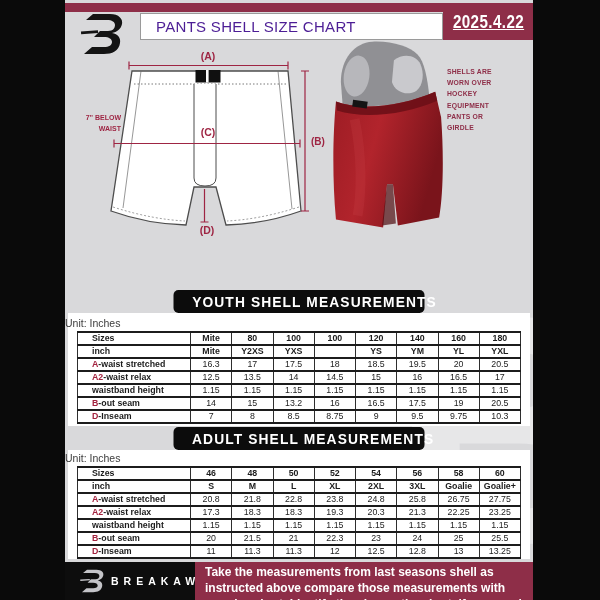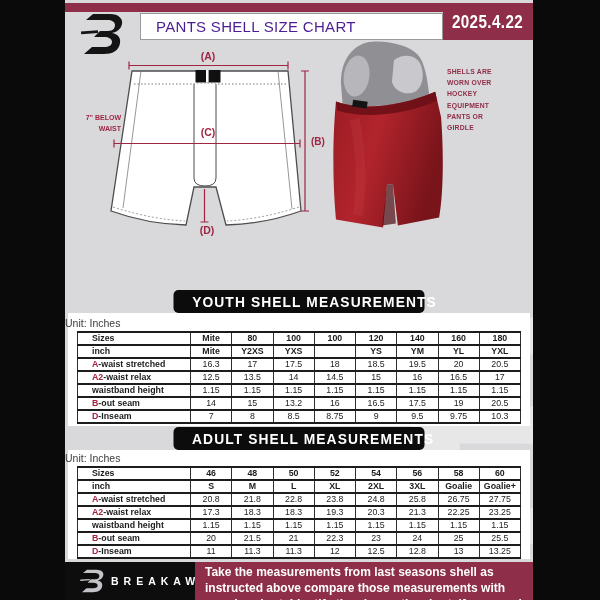--- a/index.html
+++ b/index.html
@@ -21,21 +21,21 @@
 
   
   .logo{position:absolute;left:13px;top:11px;width:46px;height:48px;}
   .title-box{
     position:absolute;left:75px;top:13px;width:303px;height:27px;background:#fff;
     border:1px solid #9a9a9a;box-sizing:border-box;line-height:25px;padding-left:15px;
     font-size:15px;color:#4c1d95;letter-spacing:.3px;white-space:nowrap;
   }
   .date-box{
     position:absolute;left:378px;top:3px;width:90px;height:37px;background:var(--accent);
-    color:#fff;display:flex;align-items:center;justify-content:flex-start;
+    color:#fff;display:flex;align-items:center;justify-content:flex-end;text-decoration:underline;
   }
   .date-box span{display:inline-block;transform:scaleX(.8);font-weight:bold;font-size:19px;letter-spacing:.5px;}
 
   
   .pants-svg{position:absolute;left:42px;top:50px;}
   .waist-note{
     position:absolute;left:6px;top:113px;width:50px;text-align:right;
     color:var(--line);font-weight:bold;font-size:7px;line-height:1.5;
   }
   .photo-svg{position:absolute;left:268px;top:38px;}

